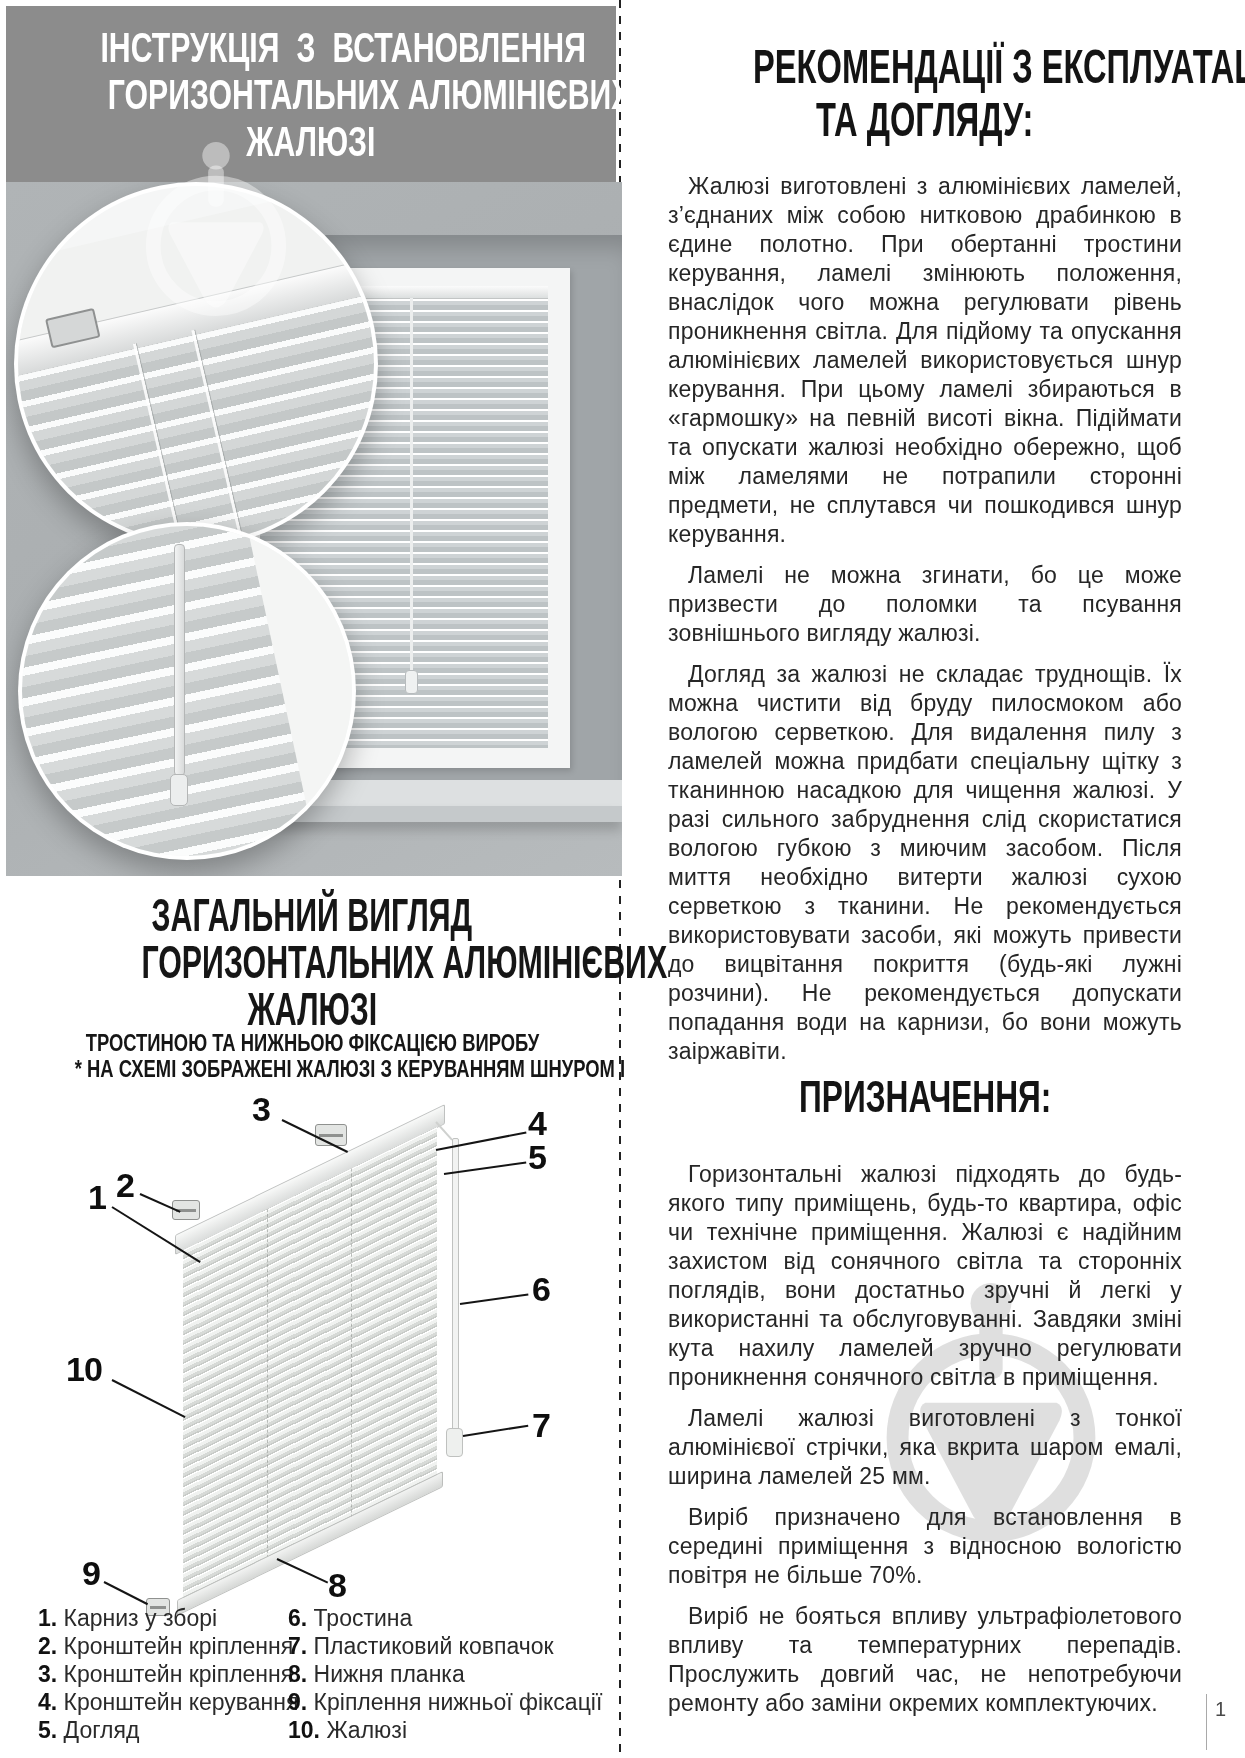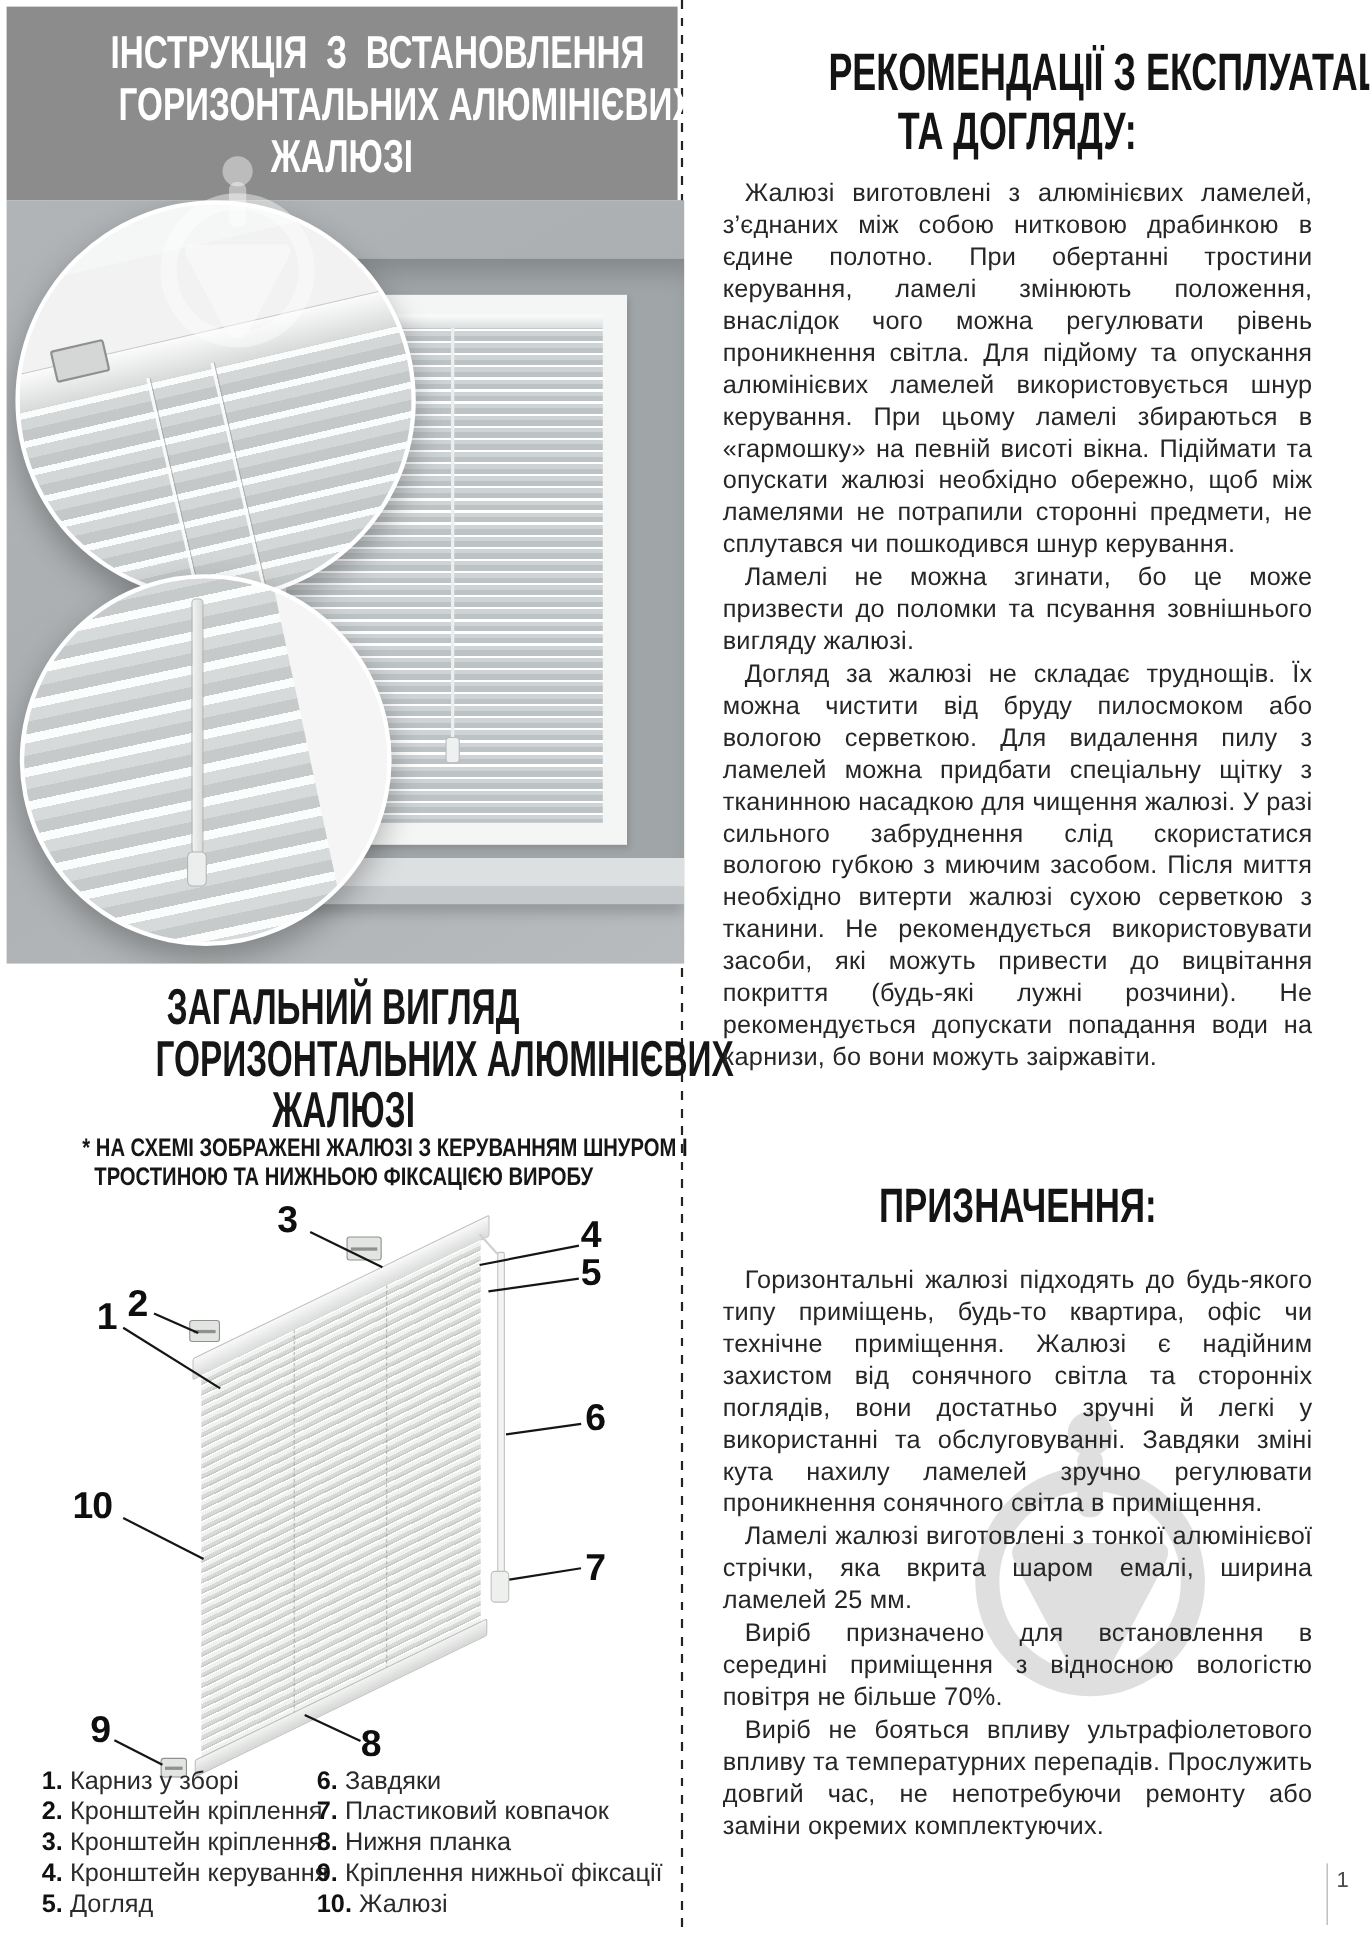--- a/index.html
+++ b/index.html
@@ -94,21 +94,21 @@
   
   .legend{position:absolute;left:0;top:1604px;width:618px;z-index:2;}
   .lgcol{position:absolute;top:0;}
   .lg1{left:38px;width:245px;} .lg2{left:288px;width:335px;}
   .lgitem{font-size:23px;line-height:28px;color:#2a2a2a;white-space:nowrap;}
   .lgn{font-weight:bold;color:#111;}
   
   .rtitle{position:absolute;left:630px;top:40px;width:590px;text-align:center;z-index:2;}
   .rtitle .ln{display:block;color:#141414;font-weight:bold;font-size:48px;line-height:53px;}
   .rbody{position:absolute;left:656px;width:538px;z-index:2;}
-  .rbody p{margin:1px;font-size:23px;line-height:29px;text-align:justify;text-indent:20px;color:#262626;
+  .rbody p{margin:12px;font-size:23px;line-height:29px;text-align:justify;text-indent:20px;color:#262626;
            letter-spacing:.2px;}
   .care-text{top:160px;}
   .ptitle{position:absolute;left:630px;top:1072px;width:590px;text-align:center;z-index:2;}
   .ptitle .ln{display:block;color:#141414;font-weight:bold;font-size:44px;line-height:50px;}
   .purpose-text{top:1148px;}
   .pn-line{position:absolute;left:1206px;top:1694px;width:1px;height:56px;background:#a9a9a9;z-index:2;}
   .pagenum{position:absolute;left:1215px;top:1698px;font-size:20px;color:#4a4a4a;z-index:2;}
 </style>
 </head>
 <body>
@@ -159,22 +159,22 @@
     <path d="M55 94 L145 94 Q151 97 147 106 L112 172 Q100 190 88 172 L53 106 Q49 97 55 94 Z" fill="currentColor"></path>
   </svg>
 
   <div class="ovtitle">
     <span class="ln"><span class="cond sx66">ЗАГАЛЬНИЙ ВИГЛЯД</span></span>
     <span class="ln"><span class="cond sx66">ГОРИЗОНТАЛЬНИХ АЛЮМІНІЄВИХ</span></span>
     <span class="ln"><span class="cond sx66">ЖАЛЮЗІ</span></span>
   </div>
 
   <div class="ovnote">
+    <span class="ln"><span class="cond sx80">ТРОСТИНОЮ ТА НИЖНЬОЮ ФІКСАЦІЄЮ ВИРОБУ</span></span>
     <span class="ln"><span class="cond sx80">* НА СХЕМІ ЗОБРАЖЕНІ ЖАЛЮЗІ З КЕРУВАННЯМ ШНУРОМ І</span></span>
-    <span class="ln"><span class="cond sx80">ТРОСТИНОЮ ТА НИЖНЬОЮ ФІКСАЦІЄЮ ВИРОБУ</span></span>
   </div>
 
   <div class="diagram">
     <div class="panel">
       <div class="rail"></div>
       <div class="slats"></div>
       <div class="seam s1"></div>
       <div class="seam s2"></div>
       <div class="brail"></div>
     </div>
@@ -216,21 +216,21 @@
 
   <div class="legend">
     <div class="lgcol lg1">
       <div class="lgitem"><span class="lgn">1.</span> <span>Карниз у зборі</span></div>
       <div class="lgitem"><span class="lgn">2.</span> <span>Кронштейн кріплення</span></div>
       <div class="lgitem"><span class="lgn">3.</span> <span>Кронштейн кріплення</span></div>
       <div class="lgitem"><span class="lgn">4.</span> <span>Кронштейн керування</span></div>
       <div class="lgitem"><span class="lgn">5.</span> <span>Догляд</span></div>
     </div>
     <div class="lgcol lg2">
-      <div class="lgitem"><span class="lgn">6.</span> <span>Завдяки</span></div>
+      <div class="lgitem"><span class="lgn">6.</span> <span>Тростина</span></div>
       <div class="lgitem"><span class="lgn">7.</span> <span>Пластиковий ковпачок</span></div>
       <div class="lgitem"><span class="lgn">8.</span> <span>Нижня планка</span></div>
       <div class="lgitem"><span class="lgn">9.</span> <span>Кріплення нижньої фіксації</span></div>
       <div class="lgitem"><span class="lgn">10.</span> <span>Жалюзі</span></div>
     </div>
   </div>
 
   <div class="rtitle">
     <span class="ln"><span class="cond sx68">РЕКОМЕНДАЦІЇ З ЕКСПЛУАТАЦІЇ</span></span>
     <span class="ln"><span class="cond sx68">ТА ДОГЛЯДУ:</span></span>

